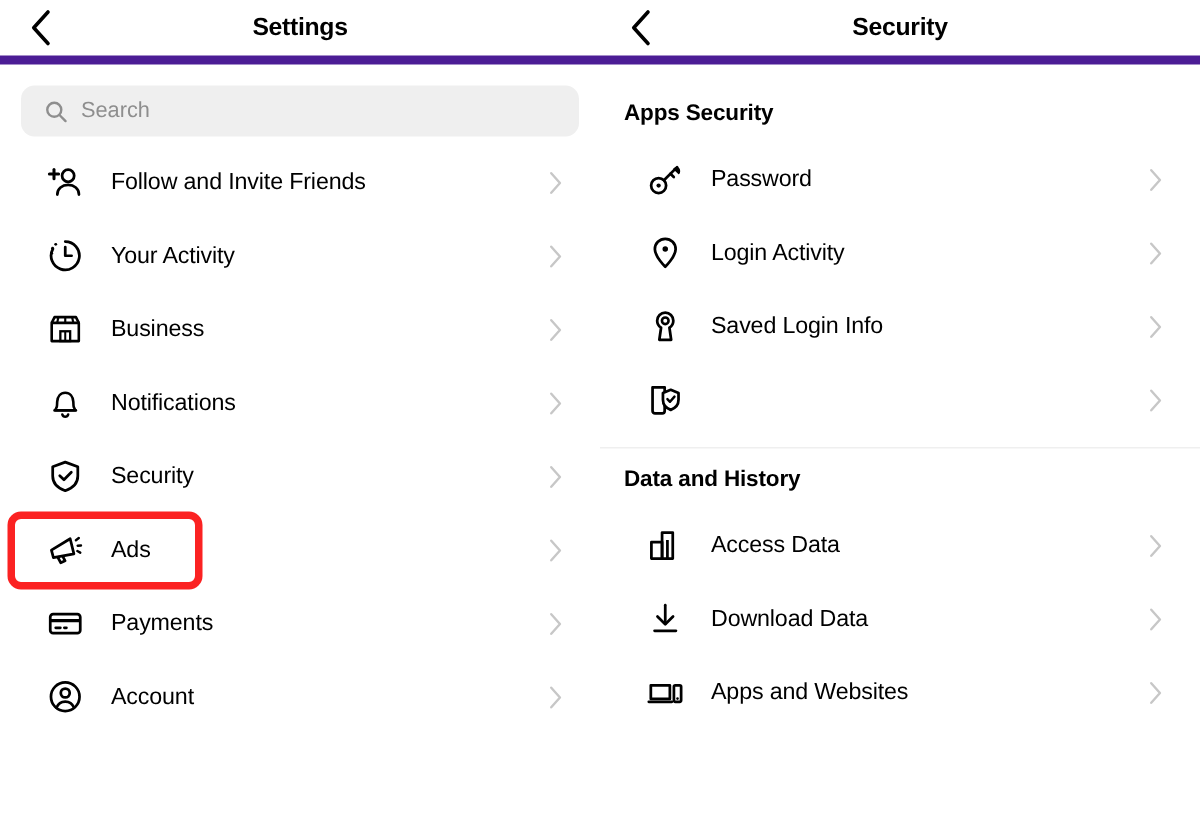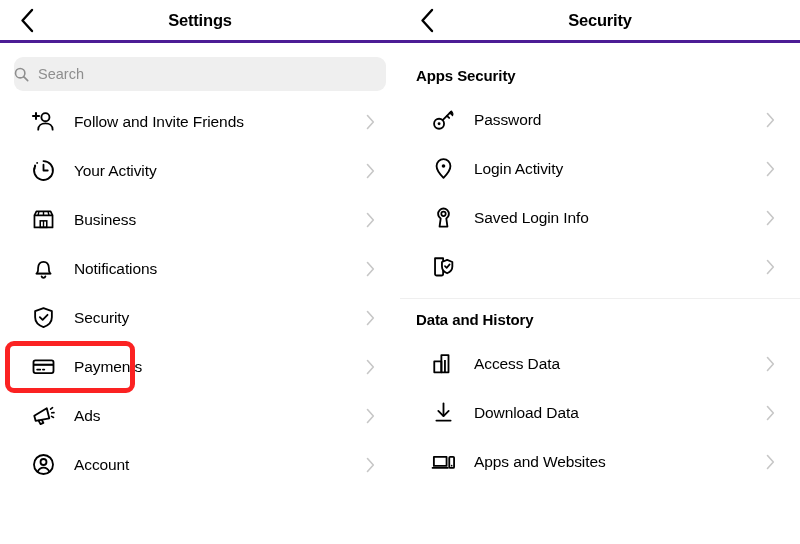--- a/index.html
+++ b/index.html
@@ -22,21 +22,21 @@
     width: 400px;
     height: 544px;
     background: #ffffff;
     overflow: hidden;
   }
 
   
   .nav-header {
     position: relative;
     height: 43px;
-    border-bottom: 3px solid #4c1d95;
+    border-bottom: 6px solid #4c1d95;
     display: flex;
     align-items: center;
   }
   .back-btn {
     position: absolute;
     left: 12px;
     top: 50%;
     transform: translateY(-50%);
     width: 30px;
     height: 30px;
@@ -56,21 +56,21 @@
   
   .search-wrap {
     padding: 14px 14px 0 14px;
   }
   .search-box {
     height: 34px;
     background: #efefef;
     border-radius: 9px;
     display: flex;
     align-items: center;
-    padding: 0 0;
+    padding: 0 16px;
     gap: 9px;
   }
   .search-text {
     font-size: 14.5px;
     color: #8e8e8e;
   }
 
   
   .list { padding-top: 6px; }
   .row {
@@ -254,55 +254,55 @@
         <span class="chev">
           <svg width="9" height="16" viewBox="0 0 9 16">
               <polyline points="1.5,1.5 7.3,8 1.5,14.5" fill="none" stroke="#c7c7c7" stroke-width="1.6" stroke-linecap="round" stroke-linejoin="round"></polyline>
             </svg>
         </span>
       </div>
 
       <div class="row">
         <span class="ic">
           <svg width="25" height="25" viewBox="0 0 26 26">
-            <rect x="2.6" y="6.6" width="20.8" height="13.2" rx="2" fill="none" stroke="#000" stroke-width="1.9"></rect>
-            <line x1="2.8" y1="11.2" x2="23.2" y2="11.2" stroke="#000" stroke-width="2.2"></line>
-            <line x1="6.4" y1="16.2" x2="9.6" y2="16.2" stroke="#000" stroke-width="1.9" stroke-linecap="round"></line>
-            <line x1="12.4" y1="16.2" x2="13.8" y2="16.2" stroke="#000" stroke-width="1.9" stroke-linecap="round"></line>
-          </svg>
-        </span>
-        <span class="label">Payments</span>
-        <span class="chev">
-          <svg width="9" height="16" viewBox="0 0 9 16">
-              <polyline points="1.5,1.5 7.3,8 1.5,14.5" fill="none" stroke="#c7c7c7" stroke-width="1.6" stroke-linecap="round" stroke-linejoin="round"></polyline>
-            </svg>
-        </span>
-      </div>
-
-      <div class="row">
-        <span class="ic">
-          <svg width="25" height="25" viewBox="0 0 26 26">
             <path d="M3.4 13.3 16.4 5.4l2.6 10.5-14.2 2.6z" fill="none" stroke="#000" stroke-width="1.9" stroke-linejoin="round"></path>
             <path d="M7.5 17.6 9.9 22l3-1.3-1.9-3.6" fill="none" stroke="#000" stroke-width="1.9" stroke-linejoin="round"></path>
             <line x1="20.4" y1="6.4" x2="22.4" y2="4.9" stroke="#000" stroke-width="1.7" stroke-linecap="round"></line>
             <line x1="21.6" y1="10.2" x2="23.9" y2="10" stroke="#000" stroke-width="1.7" stroke-linecap="round"></line>
             <line x1="21.4" y1="13.9" x2="23.4" y2="15" stroke="#000" stroke-width="1.7" stroke-linecap="round"></line>
           </svg>
         </span>
         <span class="label">Ads</span>
         <span class="chev">
           <svg width="9" height="16" viewBox="0 0 9 16">
               <polyline points="1.5,1.5 7.3,8 1.5,14.5" fill="none" stroke="#c7c7c7" stroke-width="1.6" stroke-linecap="round" stroke-linejoin="round"></polyline>
             </svg>
         </span>
       </div>
 
       <div class="row">
         <span class="ic">
           <svg width="25" height="25" viewBox="0 0 26 26">
+            <rect x="2.6" y="6.6" width="20.8" height="13.2" rx="2" fill="none" stroke="#000" stroke-width="1.9"></rect>
+            <line x1="2.8" y1="11.2" x2="23.2" y2="11.2" stroke="#000" stroke-width="2.2"></line>
+            <line x1="6.4" y1="16.2" x2="9.6" y2="16.2" stroke="#000" stroke-width="1.9" stroke-linecap="round"></line>
+            <line x1="12.4" y1="16.2" x2="13.8" y2="16.2" stroke="#000" stroke-width="1.9" stroke-linecap="round"></line>
+          </svg>
+        </span>
+        <span class="label">Payments</span>
+        <span class="chev">
+          <svg width="9" height="16" viewBox="0 0 9 16">
+              <polyline points="1.5,1.5 7.3,8 1.5,14.5" fill="none" stroke="#c7c7c7" stroke-width="1.6" stroke-linecap="round" stroke-linejoin="round"></polyline>
+            </svg>
+        </span>
+      </div>
+
+      <div class="row">
+        <span class="ic">
+          <svg width="25" height="25" viewBox="0 0 26 26">
             <circle cx="13" cy="13" r="9.9" fill="none" stroke="#000" stroke-width="1.9"></circle>
             <circle cx="13" cy="10.4" r="3.1" fill="none" stroke="#000" stroke-width="1.9"></circle>
             <path d="M6.9 20.6c1.1-2.7 3.4-4.3 6.1-4.3s5 1.6 6.1 4.3" fill="none" stroke="#000" stroke-width="1.9" stroke-linecap="round"></path>
           </svg>
         </span>
         <span class="label">Account</span>
         <span class="chev">
           <svg width="9" height="16" viewBox="0 0 9 16">
               <polyline points="1.5,1.5 7.3,8 1.5,14.5" fill="none" stroke="#c7c7c7" stroke-width="1.6" stroke-linecap="round" stroke-linejoin="round"></polyline>
             </svg>

